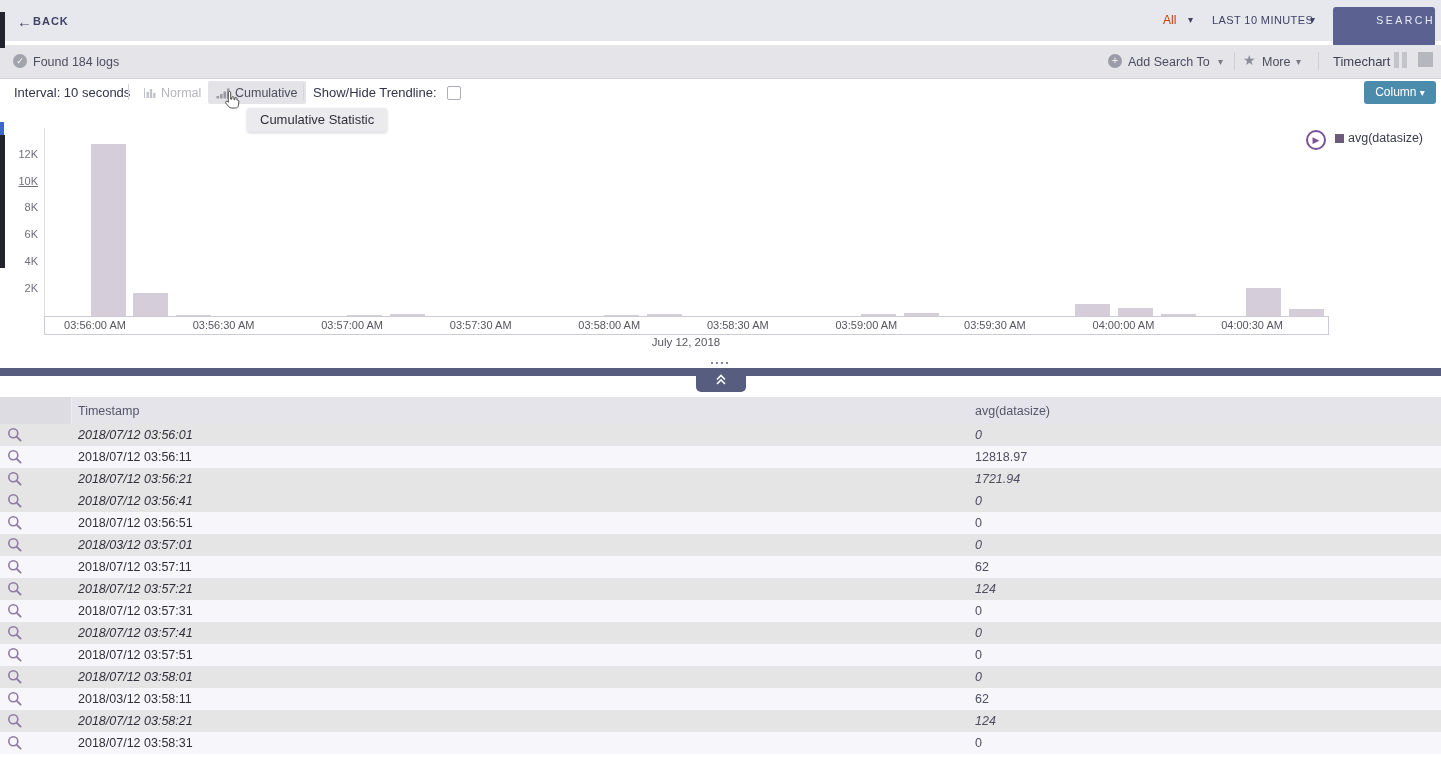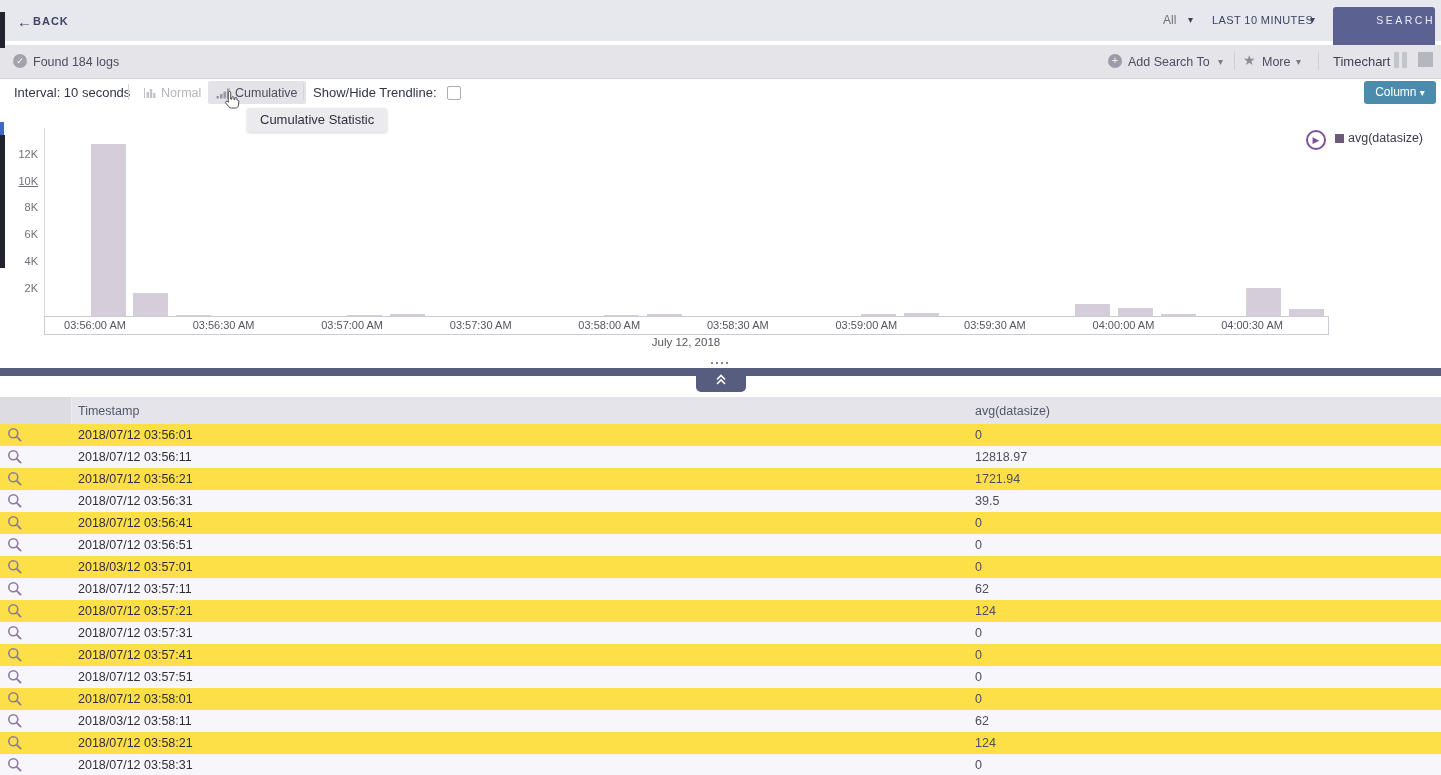--- a/index.html
+++ b/index.html
@@ -8,21 +8,21 @@
   .abs{position:absolute;}
   
   .topbar{left:0;top:0;width:1441px;height:41px;background:#e7e7ee;}
   .back-arrow{left:17px;top:13px;font-size:15px;color:#3f4263;}
   .back-label{left:33px;top:15px;font-size:11px;font-weight:bold;letter-spacing:1px;color:#3f4263;}
   .query-field{left:73px;top:8px;width:1082px;height:26px;background:#efeff5;border-radius:3px;}
   .query-text{left:88px;top:12px;font-size:14px;}
   .q-teal{color:#58aec6;}
   .q-dark{color:#3f4263;}
   .use-wizard{left:1087px;top:13px;font-size:12.5px;color:#3f4263;cursor:pointer;}
-  .scope{left:1163px;top:13px;font-size:12px;color:#737373;}
+  .scope{left:1163px;top:13px;font-size:12px;color:#c2410c;}
   .caret{font-size:10px;color:#3f4263;}
   .caret-a{left:1188px;top:14px;}
   .time-range{left:1212px;top:14px;font-size:11px;letter-spacing:.4px;color:#3f4263;}
   .caret-b{left:1310px;top:14px;}
   .search-btn{left:1333px;top:7px;width:102px;height:40px;background:#5b6190;border-radius:3px;
     color:#eceef5;font-size:10.5px;letter-spacing:2.5px;text-align:right;line-height:27px;cursor:pointer;}
   
   .statusbar{left:0;top:45px;width:1441px;height:33px;background:#e4e4e9;border-bottom:1px solid #d4d4da;}
   .chk-circle{left:13px;top:9px;width:14px;height:14px;border-radius:50%;background:#a3a3ae;color:#fff;
     font-size:9px;text-align:center;line-height:14px;}
@@ -75,21 +75,21 @@
   .divider-tab{left:696px;top:368px;width:50px;height:24px;background:#575d7e;border-radius:0 0 5px 5px;cursor:pointer;}
   .divider-dots{left:711px;top:362px;display:flex;gap:3px;}
   .divider-dots div{width:2px;height:2px;border-radius:50%;background:#575d7e;}
   
   .thead{left:0;top:397px;width:1441px;height:27px;background:#e4e4ea;}
   .thead-iconcol{left:0;top:0;width:71px;height:27px;background:#dcdce2;border-right:1px solid #ececf0;position:absolute;}
   .th-ts{left:78px;top:7px;font-size:12.5px;color:#55556a;position:absolute;}
   .th-val{left:975px;top:7px;font-size:12.5px;color:#55556a;position:absolute;}
   .rows{left:0;top:424px;width:1441px;}
   .trow{position:relative;width:1441px;height:22px;}
-  .trow.odd{background:#fde047;}
+  .trow.odd{background:#e5e5e5;font-style:italic;}
   .trow.even{background:#f7f7fb;}
   .trow .mag{position:absolute;left:7px;top:3px;cursor:pointer;}
   .trow .ts{position:absolute;left:78px;top:4px;font-size:12.5px;color:#2f2f3a;}
   .trow .val{position:absolute;left:975px;top:4px;font-size:12.5px;color:#4d4d60;}
 </style>
 </head>
 <body>
 
 <div id="app">
 
@@ -233,28 +233,20 @@
         <span class="val">12818.97</span>
       </div>
       <div class="trow odd">
         <span class="mag"><svg width="16" height="16" viewBox="0 0 16 16">
             <circle cx="6.3" cy="6.3" r="4.5" fill="none" stroke="#8d7ba1" stroke-width="1.6"></circle>
             <line x1="9.8" y1="9.8" x2="13.6" y2="13.6" stroke="#8d7ba1" stroke-width="1.9" stroke-linecap="round"></line>
           </svg></span>
         <span class="ts">2018/07/12 03:56:21</span>
         <span class="val">1721.94</span>
       </div>
-      <div class="trow even">
-        <span class="mag"><svg width="16" height="16" viewBox="0 0 16 16">
-            <circle cx="6.3" cy="6.3" r="4.5" fill="none" stroke="#8d7ba1" stroke-width="1.6"></circle>
-            <line x1="9.8" y1="9.8" x2="13.6" y2="13.6" stroke="#8d7ba1" stroke-width="1.9" stroke-linecap="round"></line>
-          </svg></span>
-        <span class="ts">2018/07/12 03:56:31</span>
-        <span class="val">39.5</span>
-      </div>
       <div class="trow odd">
         <span class="mag"><svg width="16" height="16" viewBox="0 0 16 16">
             <circle cx="6.3" cy="6.3" r="4.5" fill="none" stroke="#8d7ba1" stroke-width="1.6"></circle>
             <line x1="9.8" y1="9.8" x2="13.6" y2="13.6" stroke="#8d7ba1" stroke-width="1.9" stroke-linecap="round"></line>
           </svg></span>
         <span class="ts">2018/07/12 03:56:41</span>
         <span class="val">0</span>
       </div>
       <div class="trow even">
         <span class="mag"><svg width="16" height="16" viewBox="0 0 16 16">

